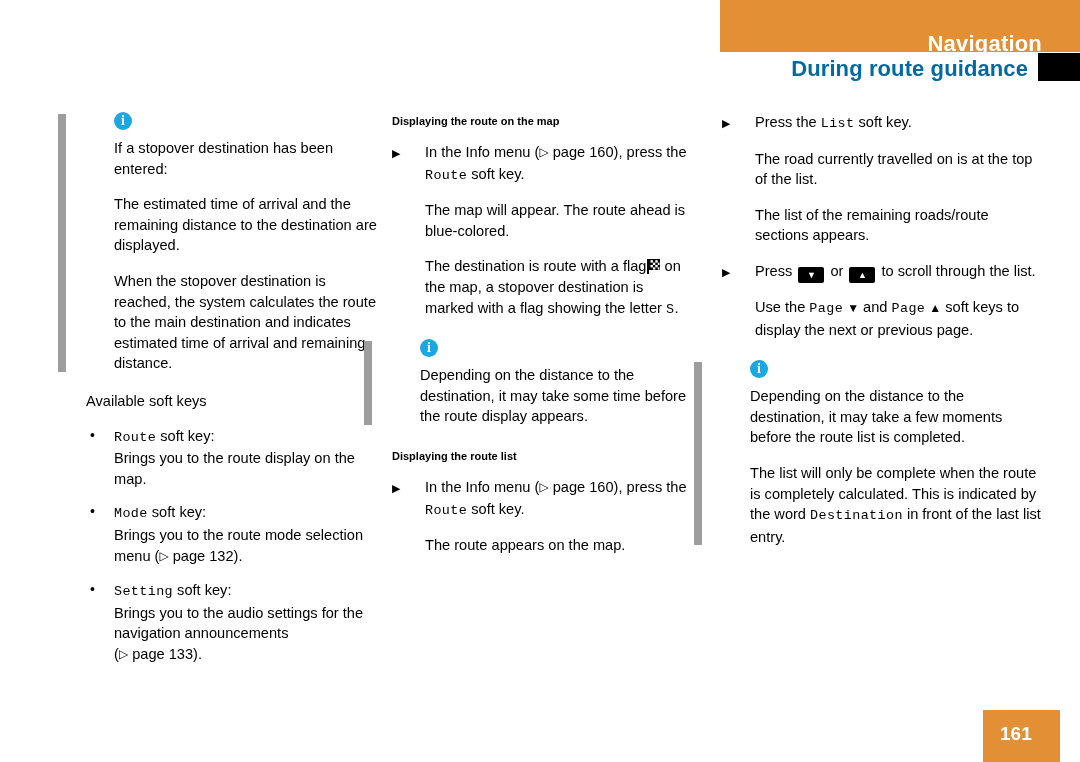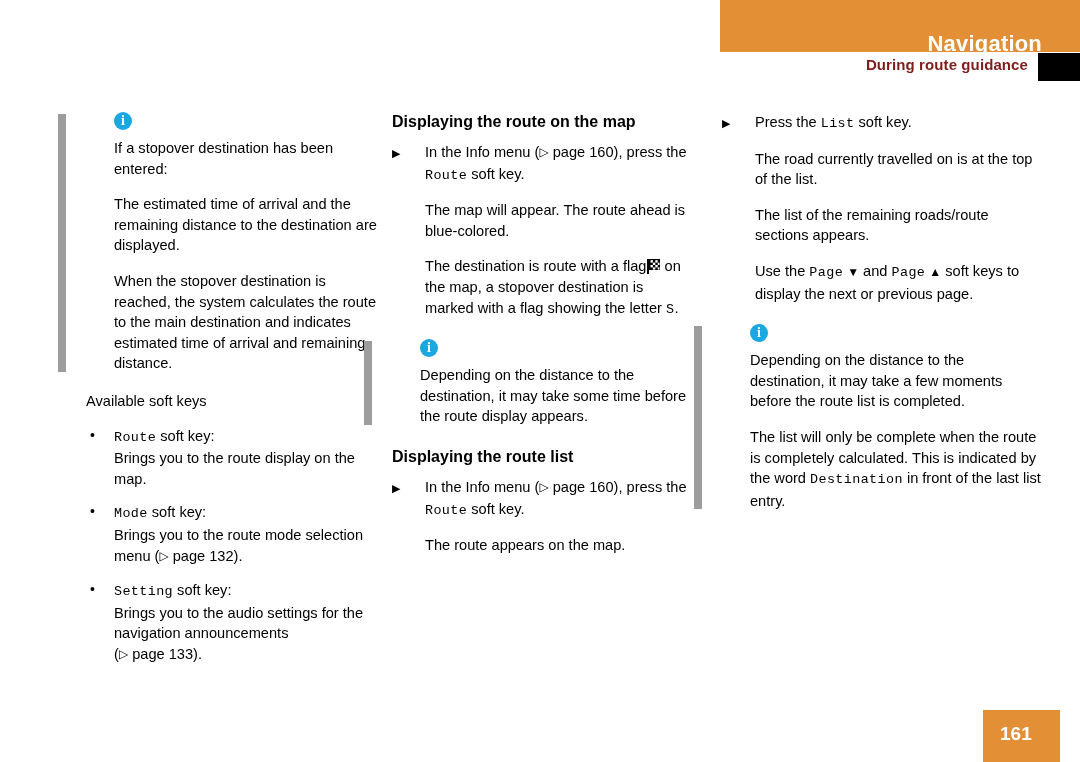--- a/index.html
+++ b/index.html
@@ -32,23 +32,23 @@
     font-size: 22px;
     font-weight: bold;
     color: #ffffff;
     letter-spacing: 0.2px;
     margin-top: 11px;
   }
   .header-section {
     position: absolute;
     right: 52px;
     top: 56px;
-    font-size: 15px;
-    font-weight: bold;
-    color: #7f1d1d;
+    font-size: 22px;
+    font-weight: bold;
+    color: #0369a1;
     letter-spacing: 0.1px;
   }
   .header-black-block {
     position: absolute;
     left: 1038px;
     top: 53px;
     width: 42px;
     height: 28px;
     background: #000000;
   }
@@ -63,21 +63,21 @@
   .col-left  { left: 86px;  width: 300px; }
   .col-mid   { left: 392px; width: 302px; }
   .col-right { left: 722px; width: 320px; }
 
   p.para {
     margin: 0 0 15px 0;
   }
 
   h3.subhead {
     margin: 0 0 11px 0;
-    font-size: 16px;
+    font-size: 11px;
     font-weight: bold;
     line-height: 19px;
   }
   h3.subhead.spaced {
     margin-top: 20px;
   }
 
   
   .mono {
     font-family: "Liberation Mono", "DejaVu Sans Mono", monospace;
@@ -297,20 +297,25 @@
 
   <ul class="arrows">
     <li>
       <span>Press the </span><span class="mono">List</span><span> soft key.</span>
     </li>
   </ul>
 
   <p class="indent-block">The road currently travelled on is at the top of the list.</p>
   <p class="indent-block">The list of the remaining roads/route sections appears.</p>
 
+  <ul class="arrows">
+    <li>
+      <span>Press </span><span class="keybtn">▼</span><span> or </span><span class="keybtn">▲</span><span> to scroll through the list.</span>
+    </li>
+  </ul>
 
   <p class="indent-block">
     <span>Use the </span><span class="mono">Page</span> <span class="tri">▼</span><span> and </span><span class="mono">Page</span> <span class="tri">▲</span><span> soft keys to display the next or previous page.</span>
   </p>
 
   <div class="note" style="margin-top:20px;">
     <span class="info-icon"></span>
     <p class="para">Depending on the distance to the destination, it may take a few moments before the route list is completed.</p>
     <p class="para" style="margin-bottom:14px;">
       <span>The list will only be complete when the route is completely calculated. This is indicated by the word</span> <span class="mono">Destination</span> <span>in front of the last list entry.</span>

